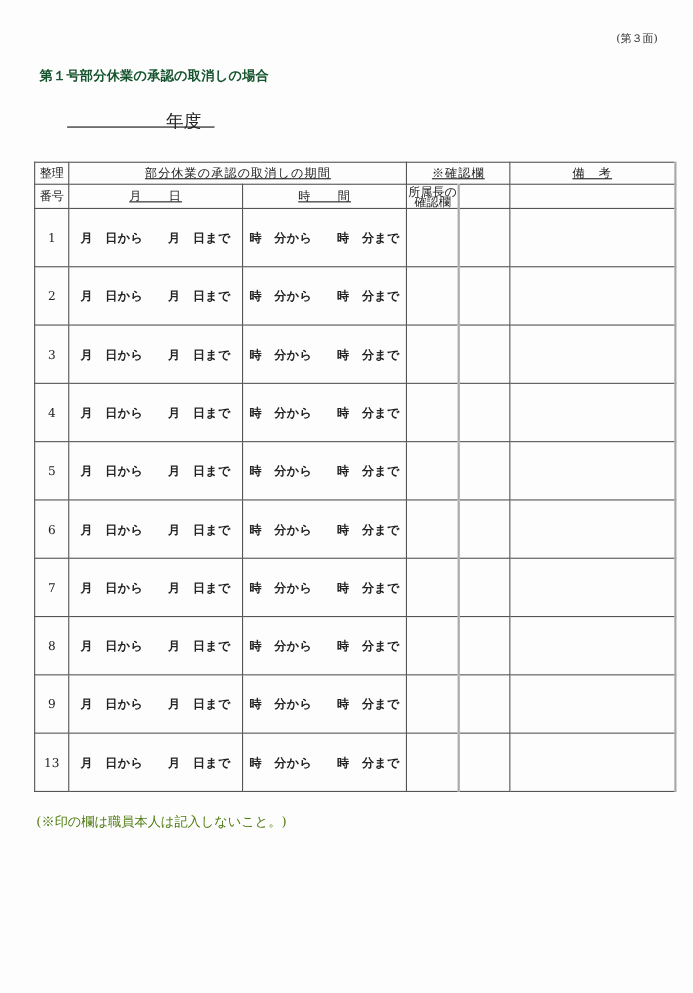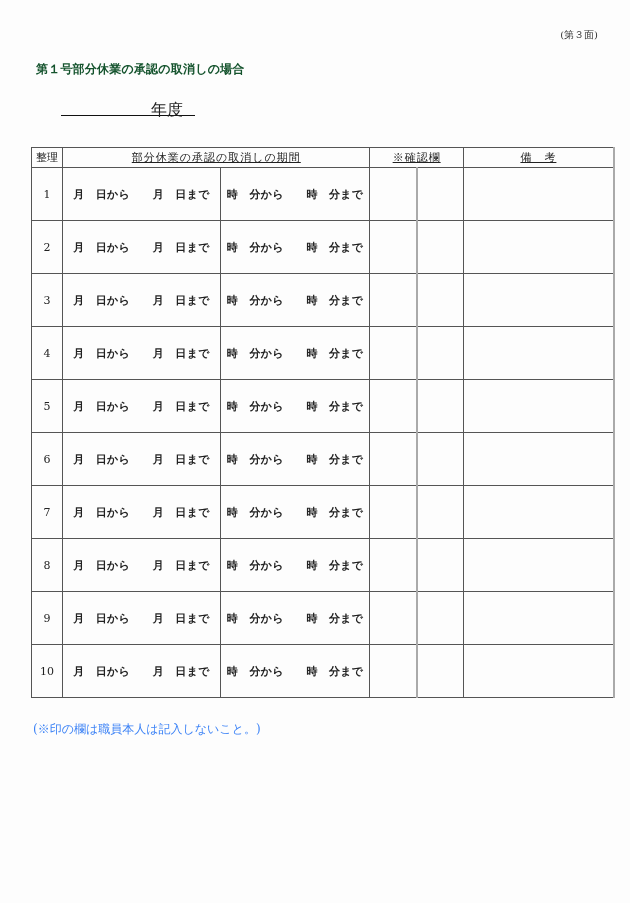--- a/index.html
+++ b/index.html
@@ -81,24 +81,24 @@
     td.row-num { font-size: 10px; color: #333; }
     .date-text, .time-text {
       display: inline-block;
       font-size: 11px;
       letter-spacing: 0.3px;
       white-space: pre;
       font-weight: bold;
     }
     .note {
       position: absolute;
-      top: 721px;
+      top: 739px;
       left: 33px;
       font-size: 12px;
-      color: #3b82f6;
+      color: #4d7c0f;
     }
   </style>
 </head>
 <body>
 
 <div class="page-number">(第３面)</div>
 
 <div class="doc-title">第１号部分休業の承認の取消しの場合</div>
 
 <div class="fiscal-year">
@@ -114,20 +114,28 @@
     <col class="col-conf2">
     <col class="col-remarks">
   </colgroup>
   <tbody>
       <tr class="hdr1">
     <td class="small-label">整理</td>
     <td colspan="2" class="hdr-text">部分休業の承認の取消しの期間</td>
     <td colspan="2" class="hdr-text">※確認欄</td>
     <td class="hdr-text">備　考</td>
   </tr>
+  <tr class="hdr2">
+    <td class="small-label">番号</td>
+    <td class="hdr-text">月　　日</td>
+    <td class="hdr-text">時　　間</td>
+    <td class="tiny-label">所属長の確認欄</td>
+    <td class="conf2-cell"></td>
+    <td></td>
+  </tr>
 
   <tr class="data-row">
     <td class="row-num">1</td>
     <td><span class="date-text">月　日から　　月　日まで</span></td>
     <td><span class="time-text">時　分から　　時　分まで</span></td>
     <td></td>
     <td class="conf2-cell"></td>
     <td></td>
   </tr>
   <tr class="data-row">
@@ -188,21 +196,21 @@
   </tr>
   <tr class="data-row">
     <td class="row-num">9</td>
     <td><span class="date-text">月　日から　　月　日まで</span></td>
     <td><span class="time-text">時　分から　　時　分まで</span></td>
     <td></td>
     <td class="conf2-cell"></td>
     <td></td>
   </tr>
   <tr class="data-row">
-    <td class="row-num">10</td>
+    <td class="row-num">13</td>
     <td><span class="date-text">月　日から　　月　日まで</span></td>
     <td><span class="time-text">時　分から　　時　分まで</span></td>
     <td></td>
     <td class="conf2-cell"></td>
     <td></td>
   </tr>
 </tbody>
   </table>
 
 <div class="note">(※印の欄は職員本人は記入しないこと。)</div>

